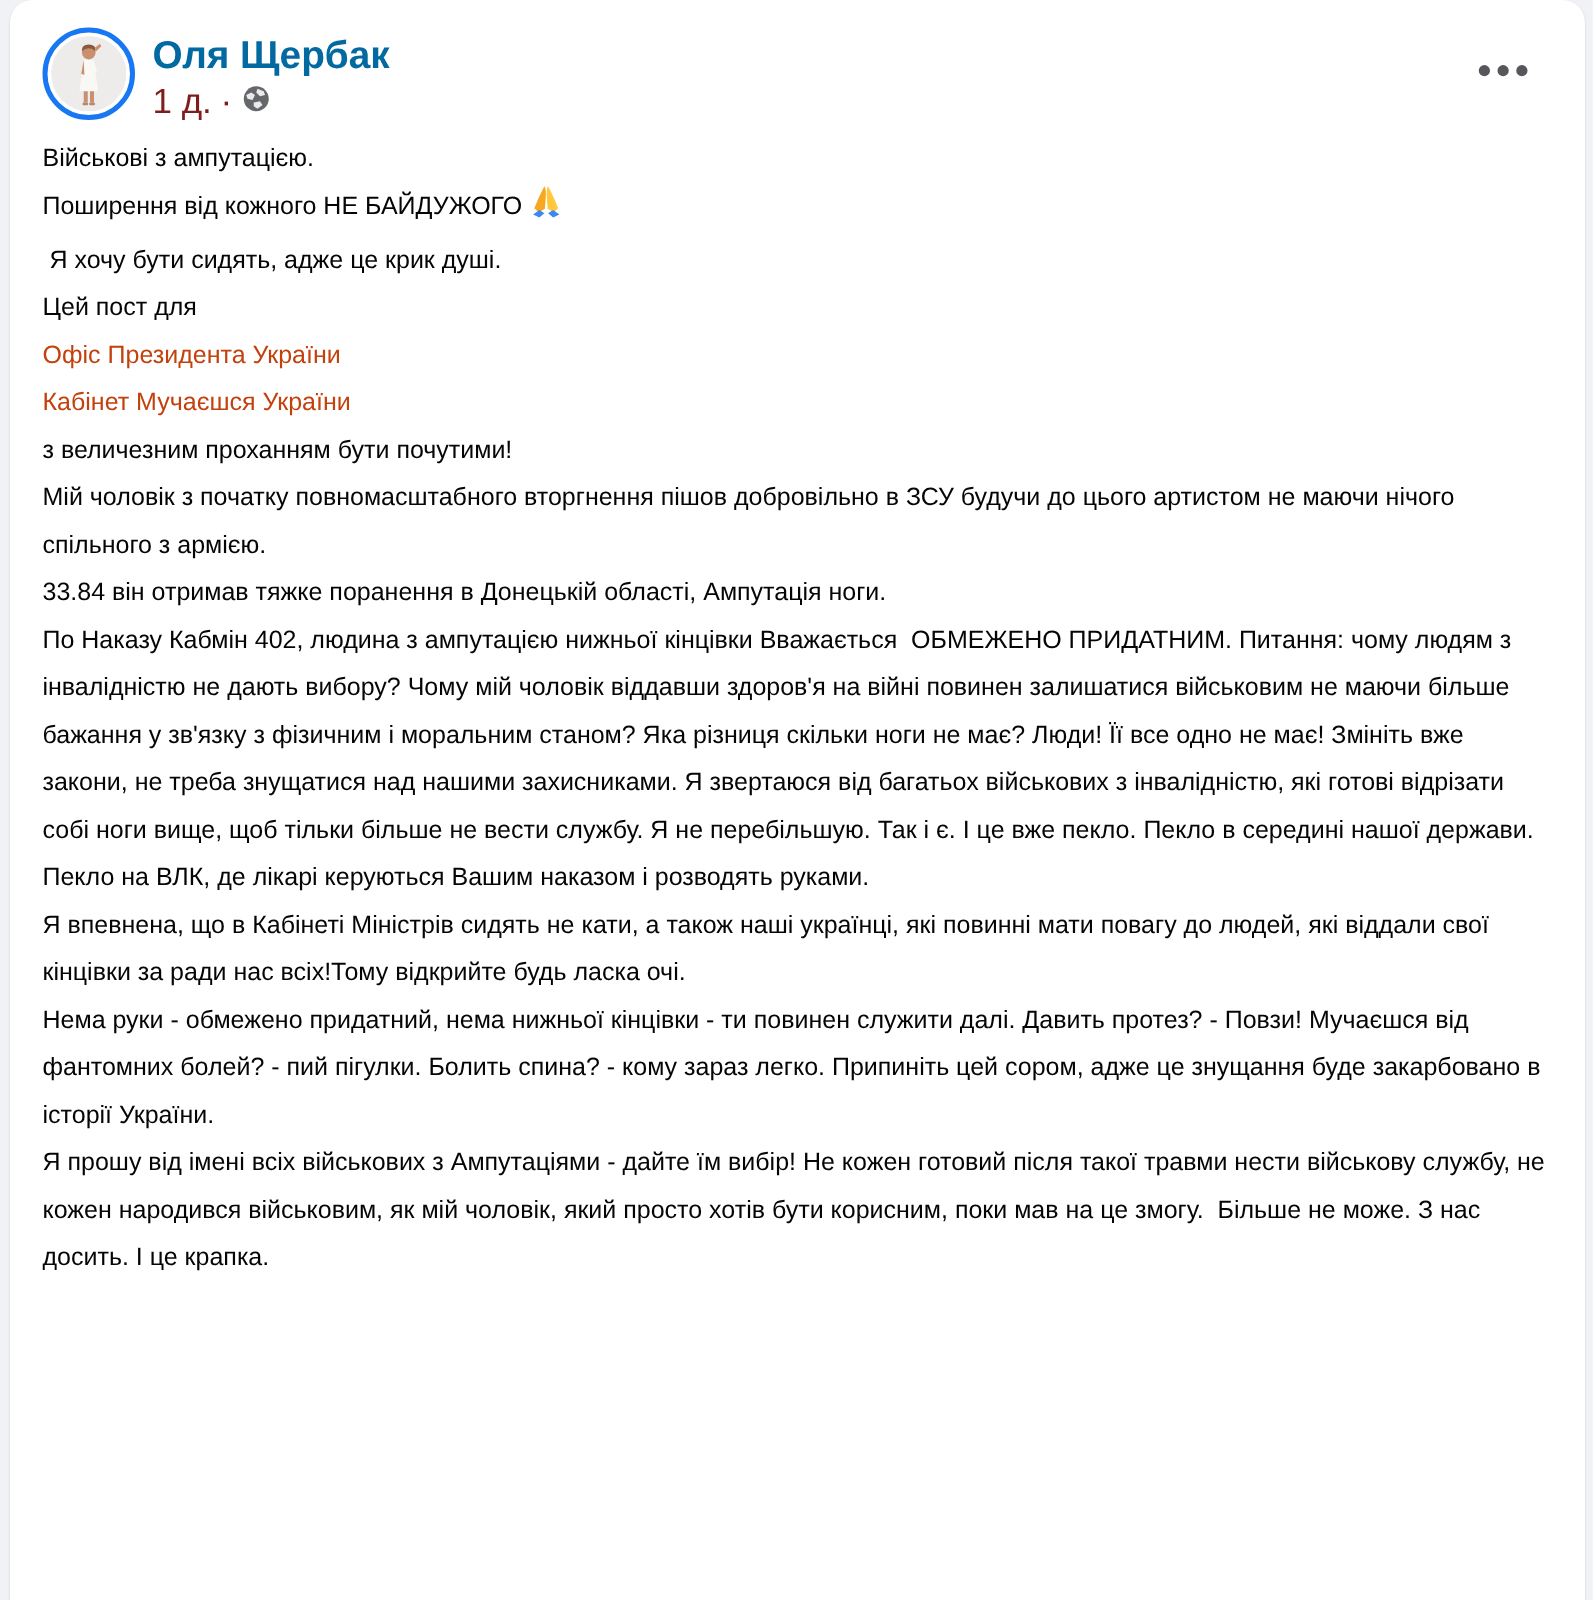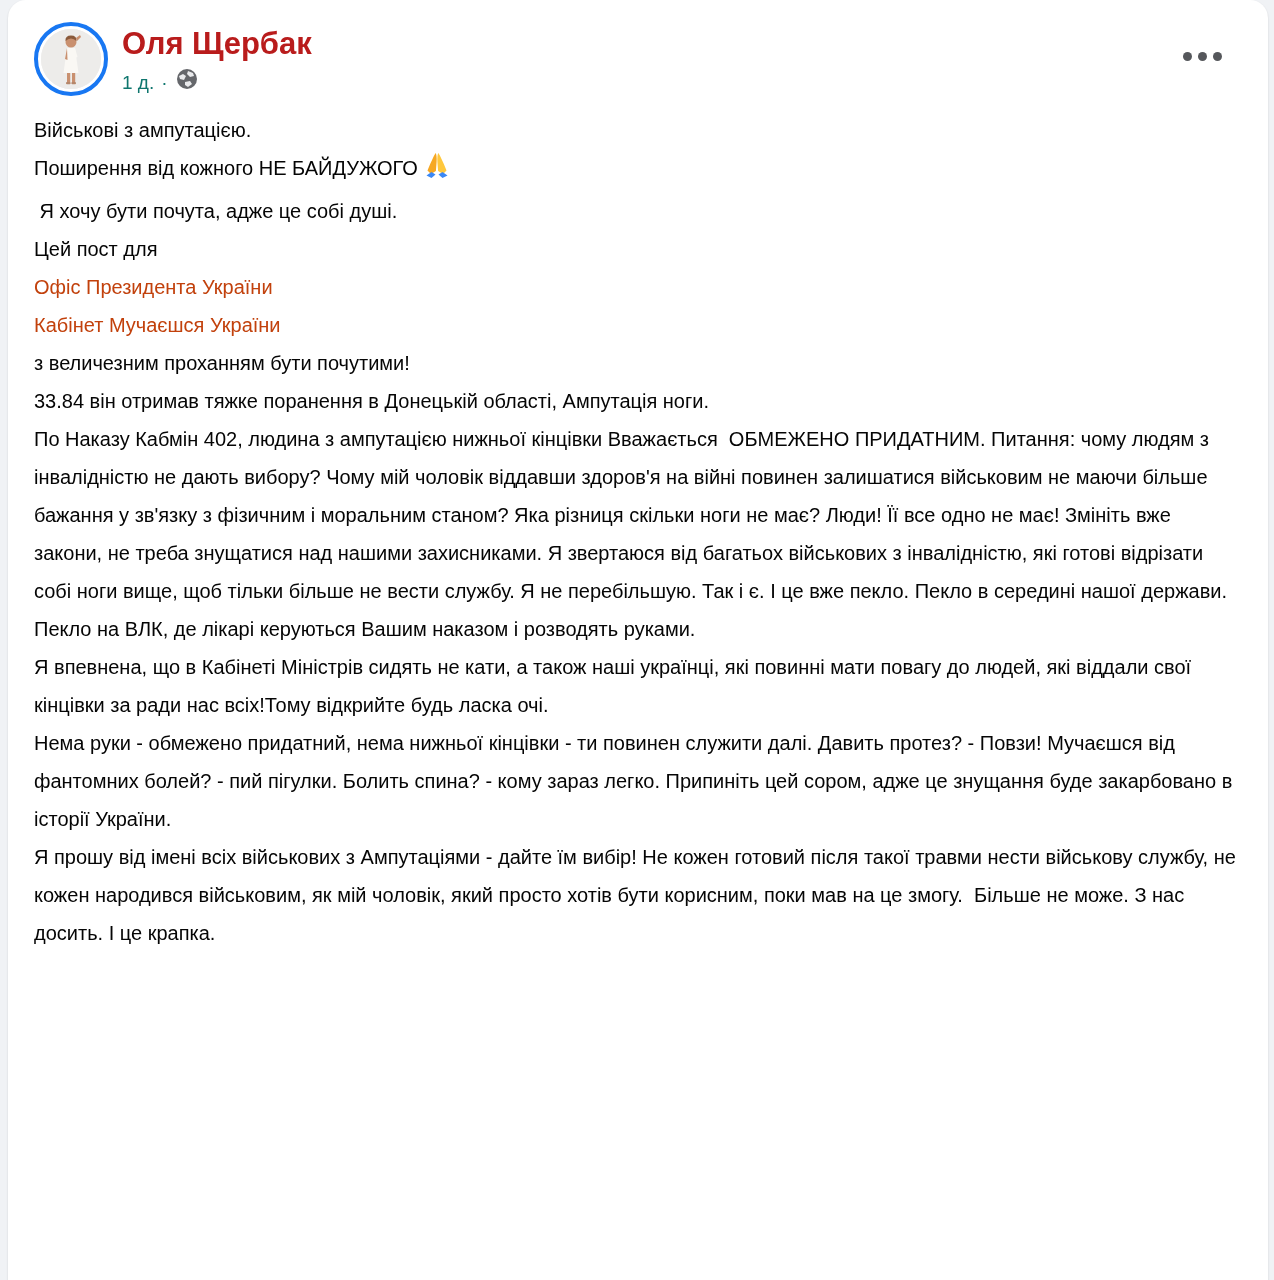--- a/index.html
+++ b/index.html
@@ -36,30 +36,29 @@
   .avatar-photo {
     width: 60px; height: 60px;
     border-radius: 50%;
     overflow: hidden;
     background: #EDECEA;
   }
   .header-text { margin-left: 14px; padding-top: 3px; }
   .author-name {
     font-size: 31px;
     font-weight: 700;
-    color: #b91c1c;
+    color: #0369a1;
     line-height: 38px;
     cursor: pointer;
   }
   .meta-row {
     display: flex;
-    align-items: center;
     margin-top: 4px;
-    color: #0f766e;
-    font-size: 19px;
+    color: #7f1d1d;
+    font-size: 28px;
     line-height: 28px;
   }
   .meta-sep { margin: 0 7px; }
   .globe { display: inline-block; }
   .menu-btn {
     position: absolute;
     top: 36px; right: 38px;
     width: 56px; height: 40px;
     display: flex; align-items: center; justify-content: center;
     gap: 6px;
@@ -143,25 +142,26 @@
   </div>
 
   <div class="post-body">
     <p>Військові з ампутацією.</p>
     <p><span>Поширення від кожного НЕ БАЙДУЖОГО</span><span class="emoji"><svg width="30" height="30" viewBox="0 0 30 30">
         <path d="M13.6 3 Q15 5 14.6 12 L13.9 21 L9 24 L5.5 20.5 Q8 14 10.5 9 Q12.3 5 13.6 3 Z" fill="#F6A823"></path>
         <path d="M16.4 3 Q15 5 15.4 12 L16.1 21 L21 24 L24.5 20.5 Q22 14 19.5 9 Q17.7 5 16.4 3 Z" fill="#FFC83D"></path>
         <path d="M9.5 22 L13.5 24.5 L9.5 28 L4.5 25.5 Z" fill="#3B88F5"></path>
         <path d="M20.5 22 L16.5 24.5 L20.5 28 L25.5 25.5 Z" fill="#3B88F5"></path>
       </svg></span></p>
-    <p> Я хочу бути почута, адже це собі душі.</p>
+    <p> Я хочу бути сидять, адже це крик душі.</p>
     <p>Цей пост для</p>
     <p class="post-link">Офіс Президента України</p>
     <p class="post-link">Кабінет Мучаєшся України</p>
     <p>з величезним проханням бути почутими!</p>
+    <p>Мій чоловік з початку повномасштабного вторгнення пішов добровільно в ЗСУ будучи до цього артистом не маючи нічого спільного з армією.</p>
     <p>33.84 він отримав тяжке поранення в Донецькій області, Ампутація ноги.</p>
     <p>По Наказу Кабмін 402, людина з ампутацією нижньої кінцівки Вважається  ОБМЕЖЕНО ПРИДАТНИМ. Питання: чому людям з інвалідністю не дають вибору? Чому мій чоловік віддавши здоров'я на війні повинен залишатися військовим не маючи більше бажання у зв'язку з фізичним і моральним станом? Яка різниця скільки ноги не має? Люди! Її все одно не має! Змініть вже закони, не треба знущатися над нашими захисниками. Я звертаюся від багатьох військових з інвалідністю, які готові відрізати собі ноги вище, щоб тільки більше не вести службу. Я не перебільшую. Так і є. І це вже пекло. Пекло в середині нашої держави. Пекло на ВЛК, де лікарі керуються Вашим наказом і розводять руками.</p>
     <p>Я впевнена, що в Кабінеті Міністрів сидять не кати, а також наші українці, які повинні мати повагу до людей, які віддали свої кінцівки за ради нас всіх!Тому відкрийте будь ласка очі.</p>
     <p>Нема руки - обмежено придатний, нема нижньої кінцівки - ти повинен служити далі. Давить протез? - Повзи! Мучаєшся від фантомних болей? - пий пігулки. Болить спина? - кому зараз легко. Припиніть цей сором, адже це знущання буде закарбовано в історії України.</p>
     <p>Я прошу від імені всіх військових з Ампутаціями - дайте їм вибір! Не кожен готовий після такої травми нести військову службу, не кожен народився військовим, як мій чоловік, який просто хотів бути корисним, поки мав на це змогу.  Більше не може. З нас досить. І це крапка.</p>
   </div>
 
 </div>
 
 </body></html>

